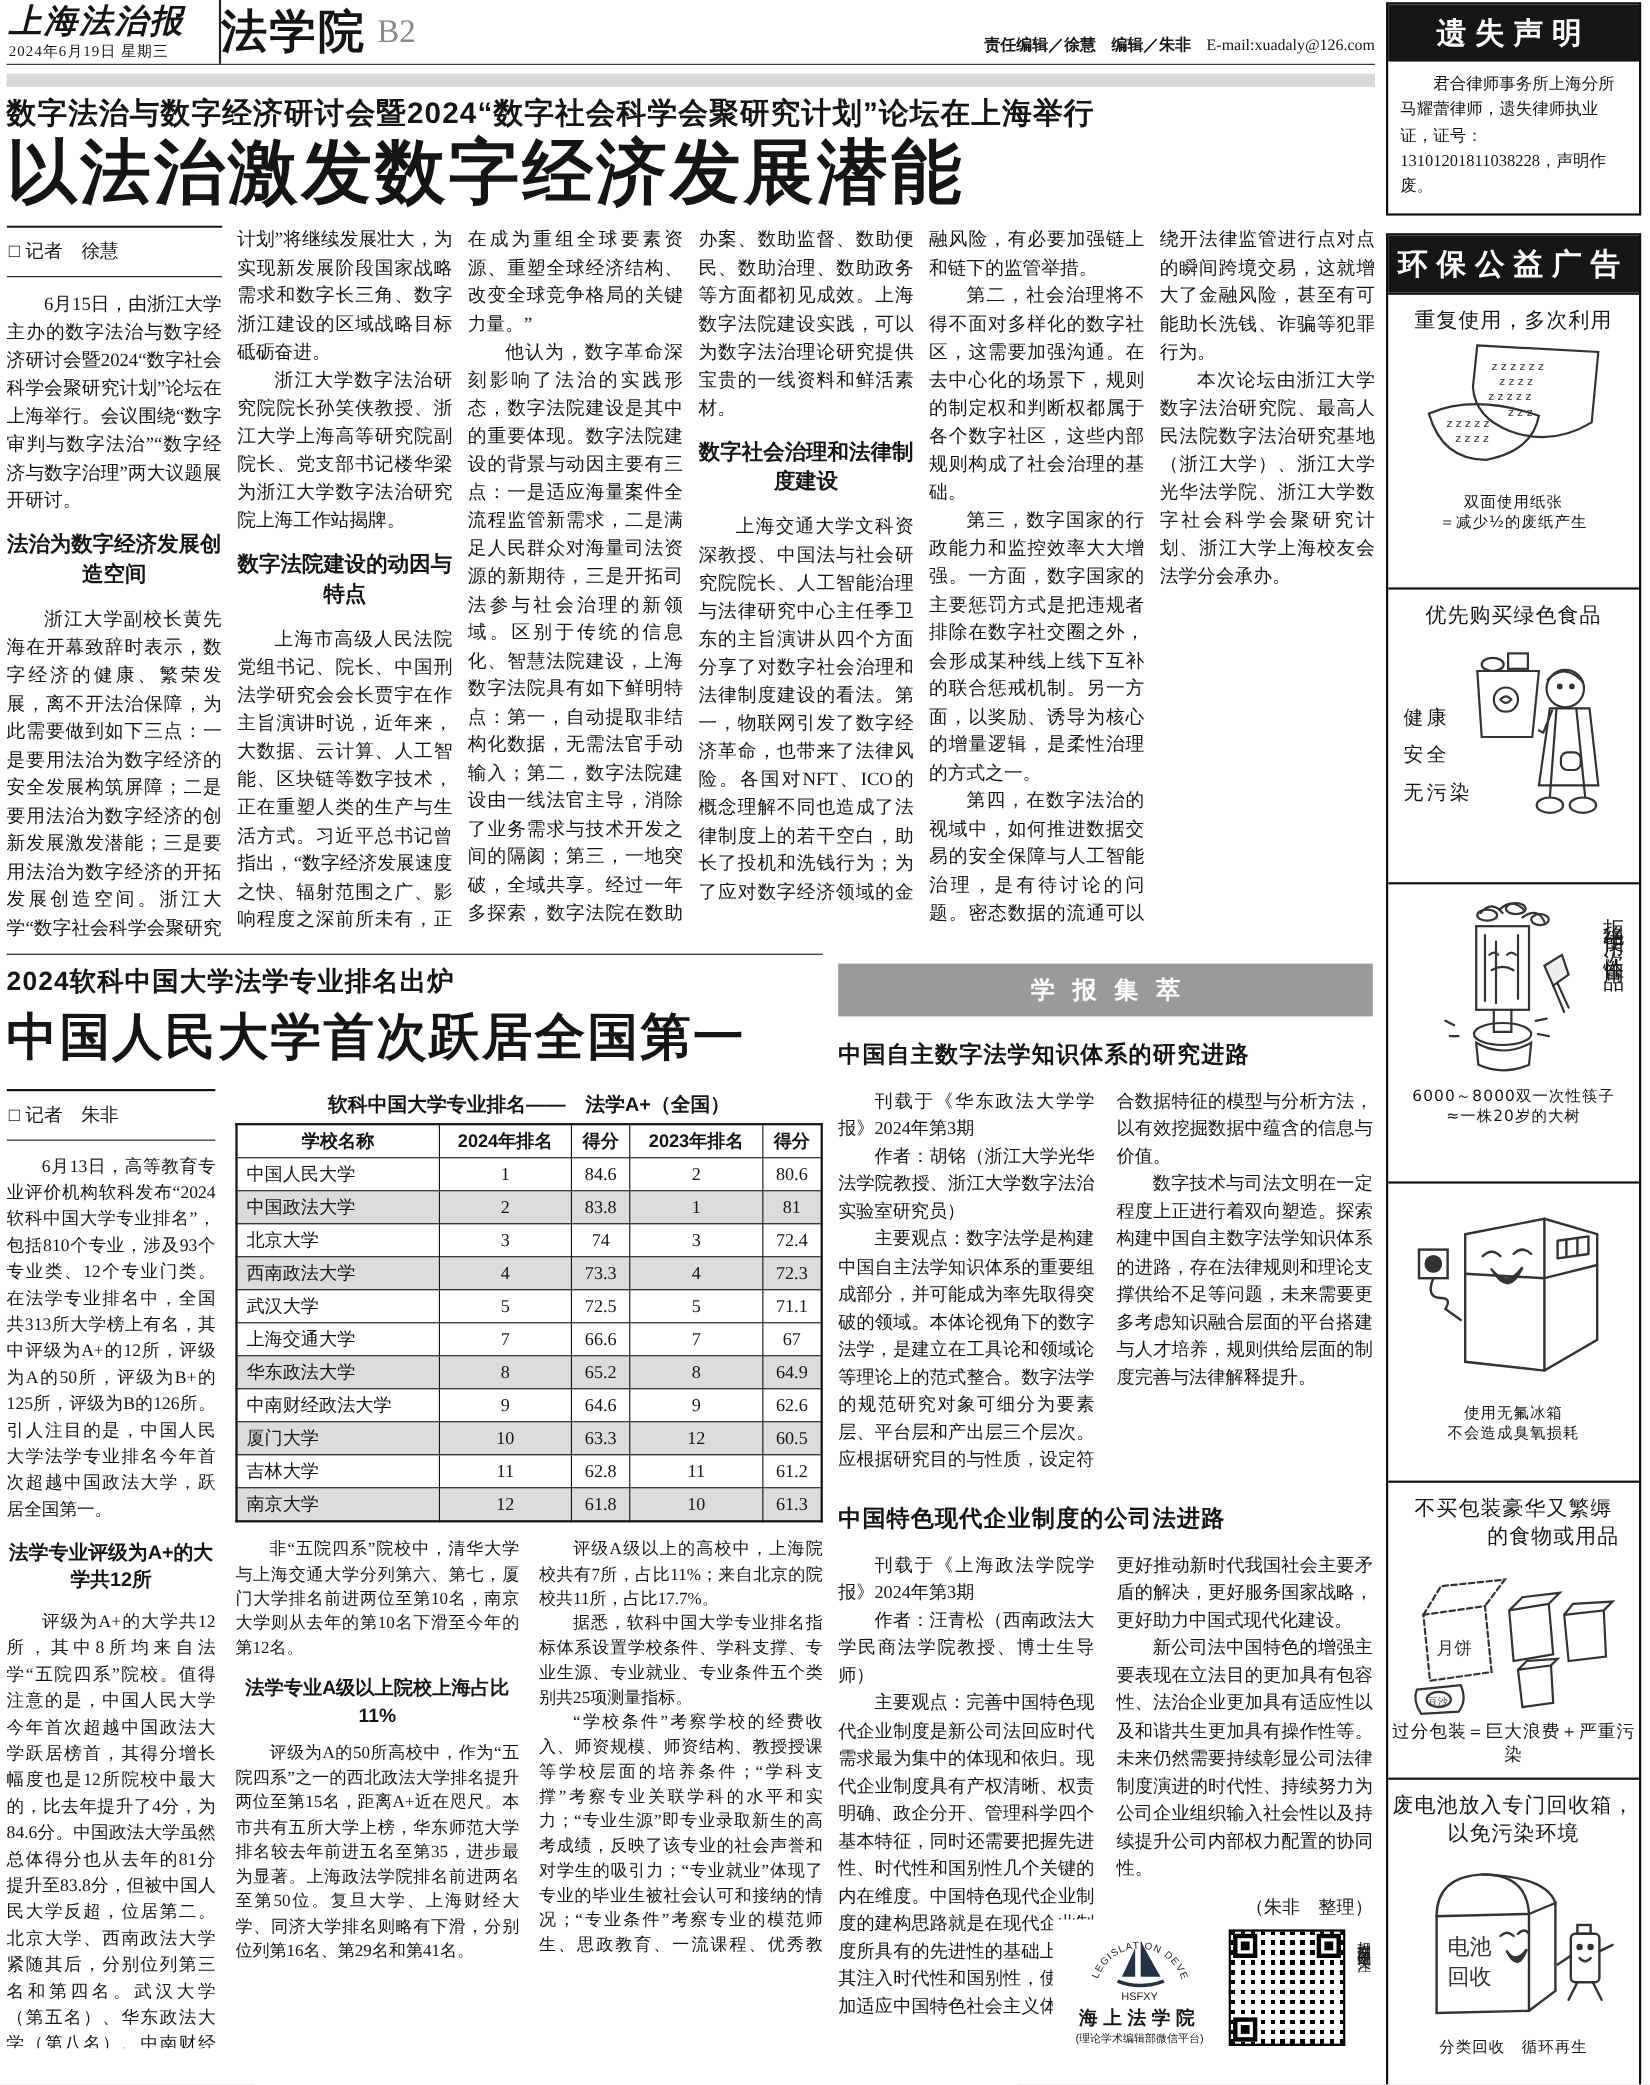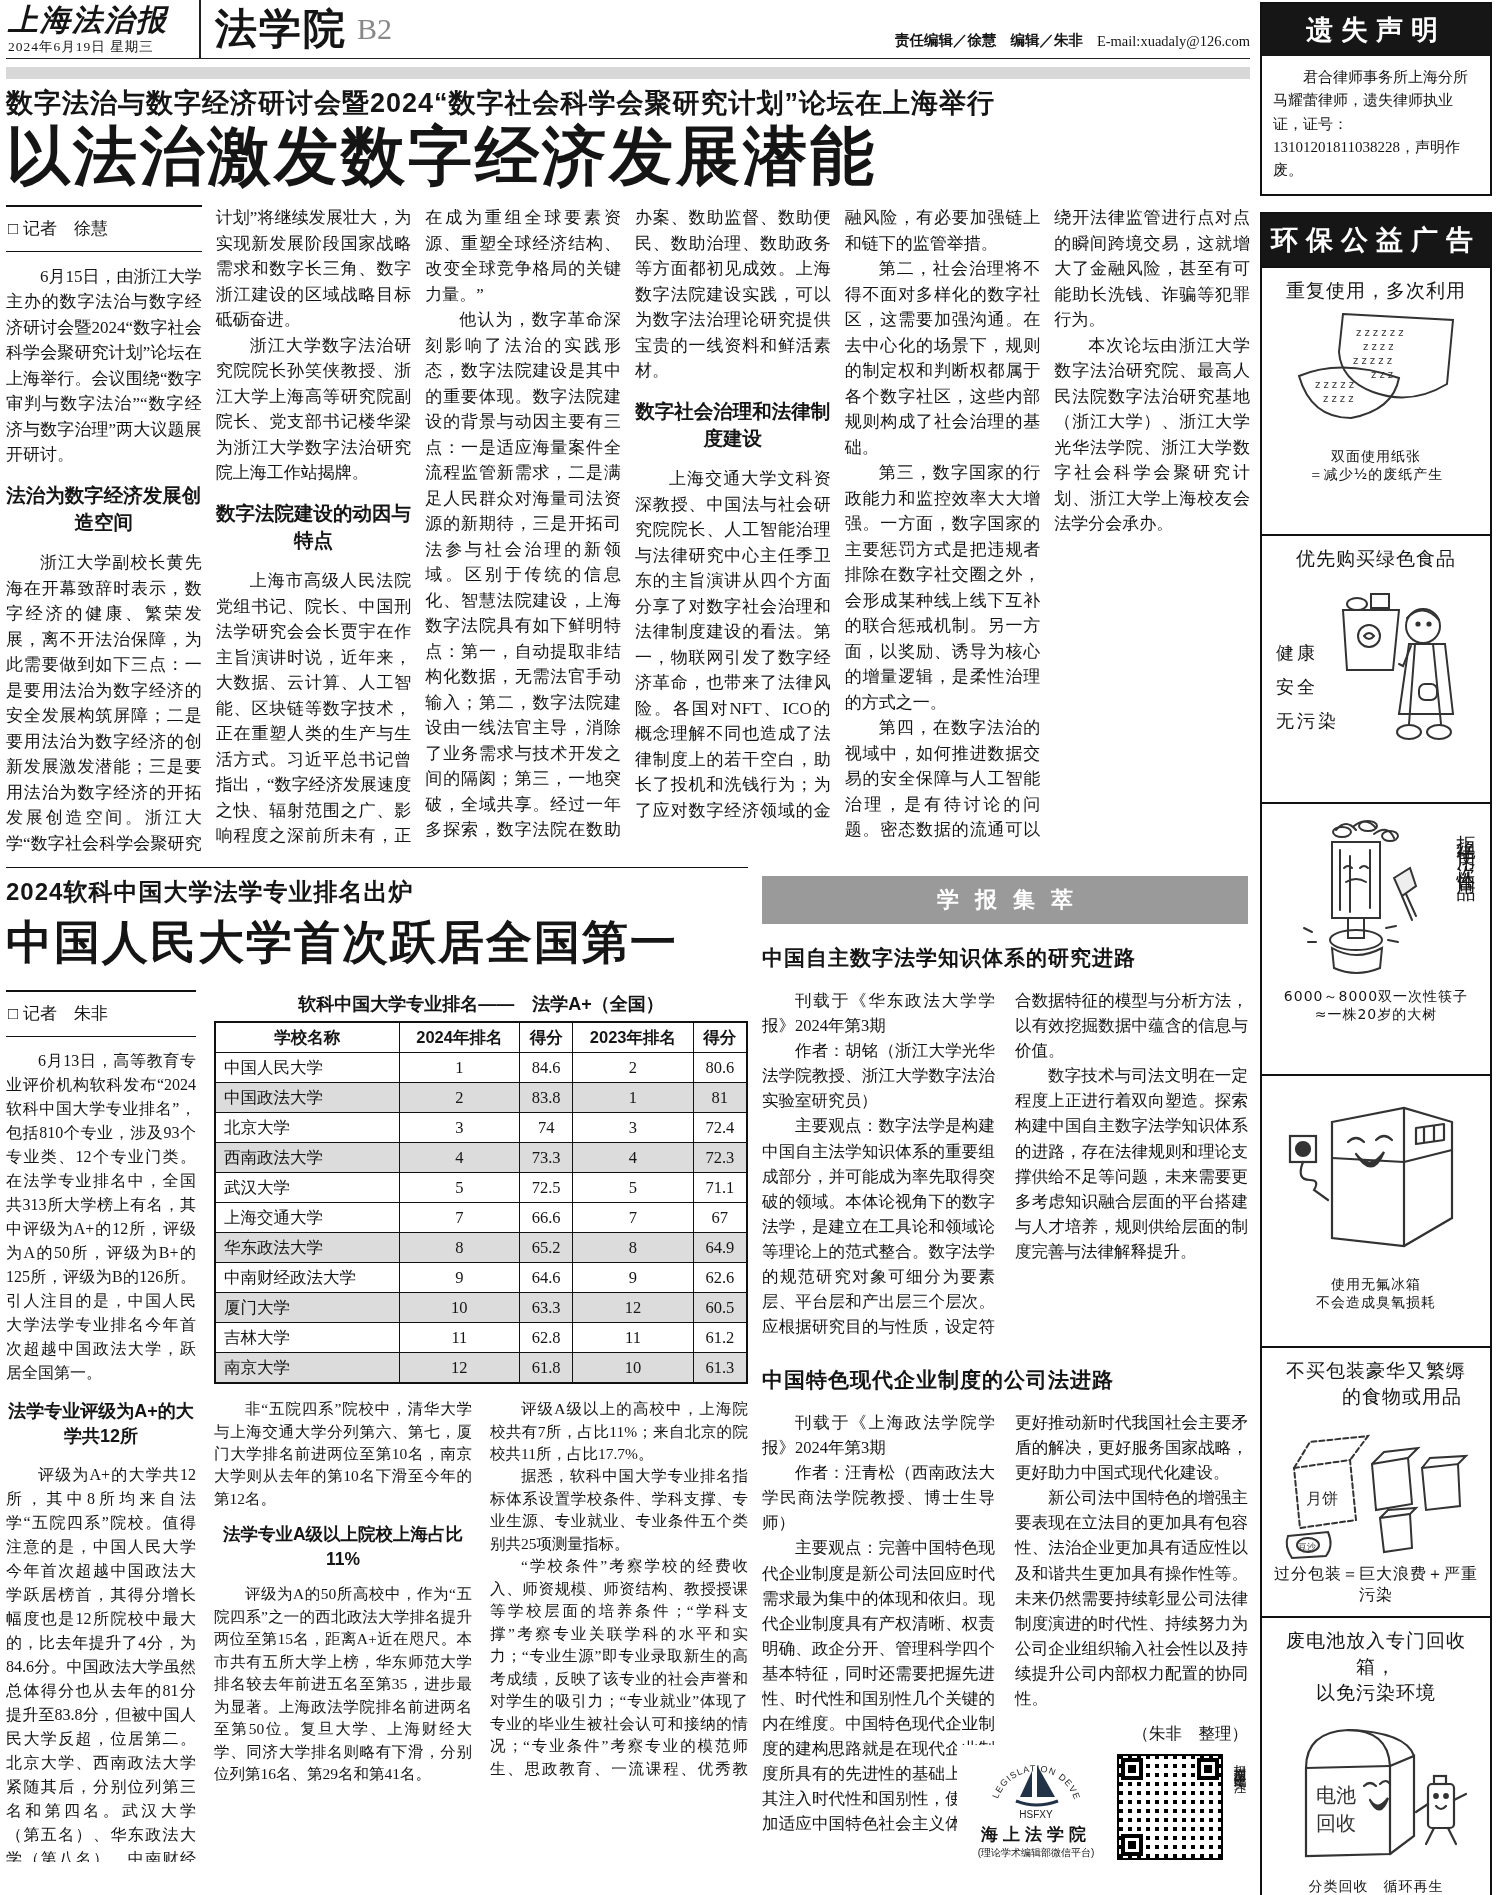--- a/index.html
+++ b/index.html
@@ -8,21 +8,21 @@
         padding:0 8px 0 6px;}
   .top-flex{display:flex;}
   .left-col{width:1244px;flex:none;}
   .sidebar{width:232px;flex:none;margin-left:10px;padding-top:2px;}
 
   
   .pg-header{display:flex;align-items:stretch;height:58px;border-bottom:1.5px solid #222;}
   .mast-block{padding:4px 31px 2px 2px;border-right:2px solid #222;display:flex;flex-direction:column;justify-content:center;}
   .masthead{font-size:30px;font-weight:bold;font-style:italic;letter-spacing:2px;line-height:1.05;}
   .mast-date{font-size:13.5px;letter-spacing:1px;margin-top:2px;}
-  .section-block{display:flex;align-items:center;padding-left:14px;}
+  .section-block{display:flex;align-items:center;}
   .section-title{font-size:42px;font-weight:900;font-family:"Liberation Sans",sans-serif;letter-spacing:2px;}
   .page-no{font-size:30px;color:#888;margin-left:10px;font-family:"Liberation Serif",serif;}
   .editors{margin-left:auto;display:flex;align-items:flex-end;gap:14px;padding-bottom:8px;font-size:14.5px;}
   .editors .ed{font-weight:bold;font-family:"Liberation Sans",sans-serif;}
   .editors .em{font-weight:normal;}
 
   
   .gray-band{height:12px;background:#d8d8d8;margin:8px 0 8px;}
   .kicker1{font-size:27px;font-weight:600;font-family:"Liberation Sans",sans-serif;letter-spacing:1px;line-height:1.2;}
   .headline1{font-size:64px;font-weight:900;letter-spacing:3px;line-height:1.12;margin:2px 0 12px;}
@@ -76,21 +76,21 @@
   .qm{position:absolute;width:22px;height:22px;border:4px solid #000;background:#fff;box-sizing:border-box;}
   .qm span{position:absolute;inset:3px;background:#000;}
   .qm.tl{top:2px;left:2px;} .qm.tr{top:2px;right:2px;} .qm.bl{bottom:2px;left:2px;}
   .qr-note{writing-mode:vertical-rl;font-size:12.5px;font-family:"Liberation Sans",sans-serif;height:106px;letter-spacing:2px;}
 
   
   .side-box{border:2.5px solid #111;margin-bottom:16px;}
   .side-bar-title{background:#161616;color:#fff;text-align:center;font-size:27px;font-weight:bold;
                   font-family:"Liberation Sans",sans-serif;letter-spacing:8px;padding:8px 0;}
   .lost-body{padding:10px 11px 12px;font-size:15px;line-height:1.55;text-indent:2em;}
-  .eco .panel{border-top:2.5px solid #111;position:relative;text-align:center;padding:10px 10px 8px;box-sizing:border-box;}
+  .eco .panel{border-top:2.5px solid #111;position:relative;text-align:center;padding:10px 0 8px;box-sizing:border-box;}
   .eco .panel:first-of-type{border-top:none;}
   .hand{font-family:"DejaVu Sans",sans-serif;}
   .p-cap{font-size:19px;letter-spacing:1px;}
   .p-sub{font-size:14px;letter-spacing:1px;}
   .vert-cap{position:absolute;right:10px;top:16px;writing-mode:vertical-rl;font-size:19px;letter-spacing:6px;}
   .green-subs{position:absolute;left:14px;bottom:64px;text-align:left;font-size:18px;line-height:1.9;letter-spacing:3px;}
   .sketch{display:block;margin:2px auto;}
 </style>
 </head>
 <body>

